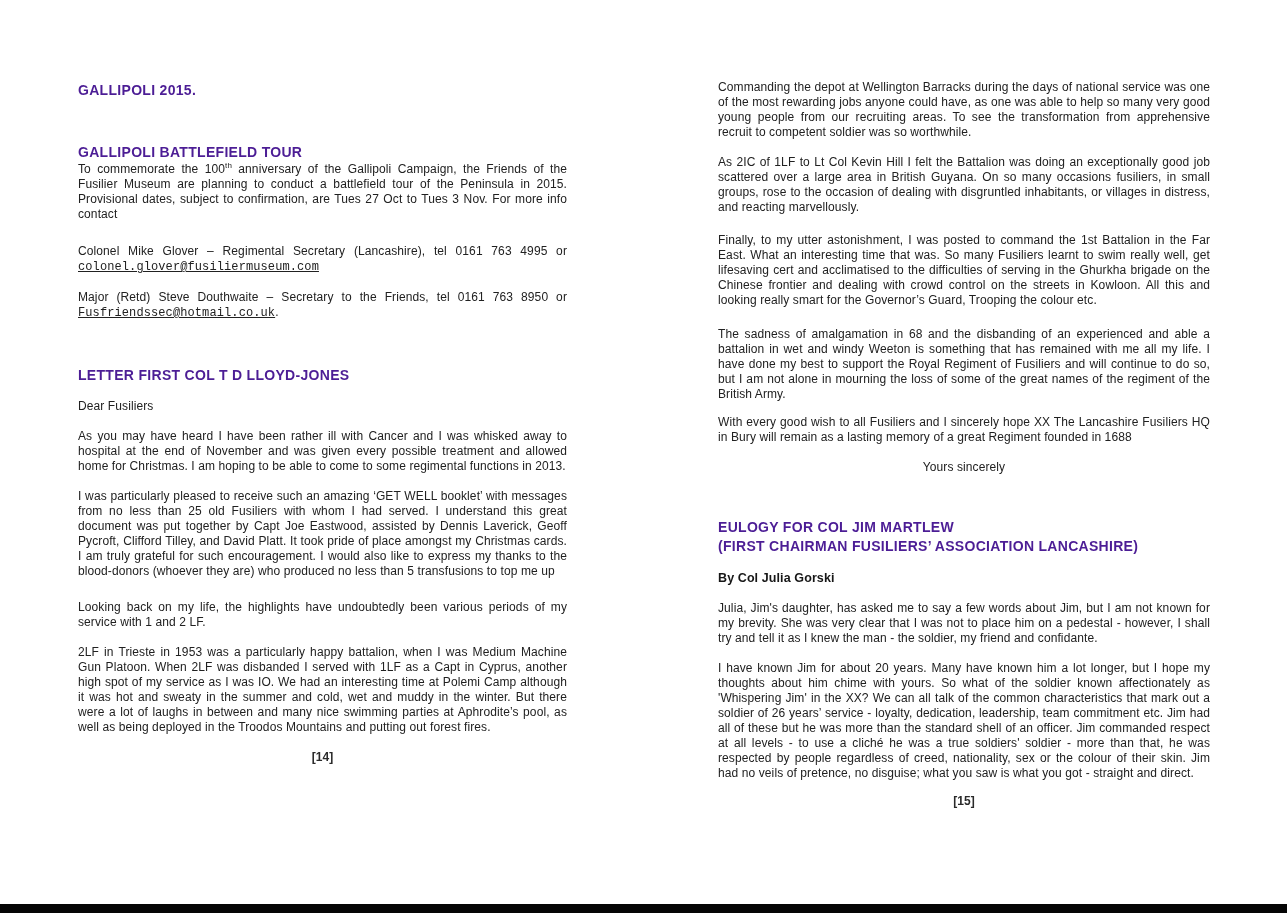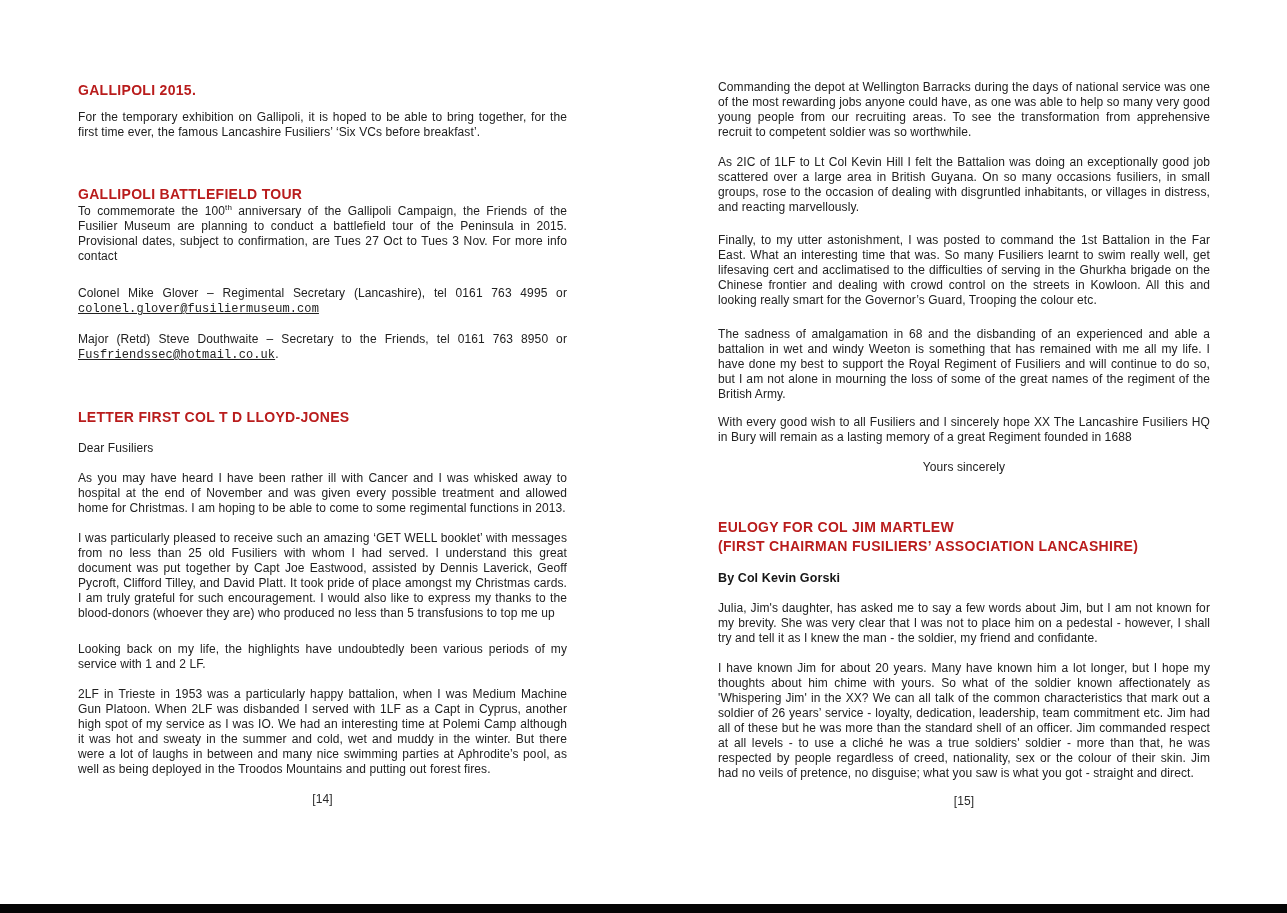--- a/index.html
+++ b/index.html
@@ -22,21 +22,21 @@
     line-height: 15px;
     text-align: justify;
     letter-spacing: 0.1px;
   }
   .col-left  { left: 78px;  top: 82px; width: 489px; }
   .col-right { left: 718px; top: 80px; width: 492px; }
   .page-col p { margin: 0; }
   .h-section {
     font-size: 14px;
     font-weight: bold;
-    color: #b91c1c;
+    color: #4c1d95;
     line-height: 16px;
     text-align: left;
     letter-spacing: 0.3px;
   }
   .h-multiline {
     white-space: pre-line;
     line-height: 19px;
   }
   .byline {
     font-weight: bold;
@@ -49,40 +49,40 @@
     font-family: Liberation Mono, monospace;
   }
   sup.ordinal {
     font-size: 8px;
     line-height: 0;
     vertical-align: super;
   }
   .pagenum {
     text-align: center;
     color: #2a2a2a;
+    font-weight: bold;
   }
   .bottom-bar {
     position: absolute;
     left: 0;
     top: 904px;
     width: 1287px;
     height: 9px;
     background: #050505;
   }
 </style>
 </head>
 <body>
 
 <div class="canvas">
 
   <div class="page-col col-left">
 
     <div class="h-section" style="margin-top:0">GALLIPOLI 2015.</div>
 
-    <p style="margin-top:12px">For the temporary exhibition on Gallipoli, it is hoped to be able to bring together, for the first time ever, the famous Lancashire Fusiliers’ ‘Six VCs before breakfast’.</p>
 
     <div class="h-section" style="margin-top:46px">GALLIPOLI BATTLEFIELD TOUR</div>
 
     <p style="margin-top:2px"><span>To commemorate the 100</span><sup class="ordinal">th</sup><span> anniversary of the Gallipoli Campaign, the Friends of the Fusilier Museum are planning to conduct a battlefield tour of the Peninsula in 2015. Provisional dates, subject to confirmation, are Tues 27 Oct to Tues 3 Nov.  For more info contact</span></p>
 
     <p style="margin-top:22px"><span>Colonel Mike Glover – Regimental Secretary (Lancashire), tel 0161 763 4995 or </span><span class="u">colonel.glover@fusiliermuseum.com</span></p>
 
     <p style="margin-top:15px"><span>Major (Retd) Steve Douthwaite – Secretary to the Friends, tel 0161 763 8950 or </span><span class="u">Fusfriendssec@hotmail.co.uk</span><span>.</span></p>
 
     <div class="h-section" style="margin-top:46px">LETTER FIRST COL T D LLOYD-JONES</div>
@@ -110,21 +110,21 @@
 
     <p style="margin-top:19px">The sadness of amalgamation in 68 and the disbanding of an experienced and able a battalion in wet and windy Weeton is something that has remained with me all my life.  I have done my best to support the Royal Regiment of Fusiliers and will continue to do so, but I am not alone in mourning the loss of some of the great names of the regiment of the British Army.</p>
 
     <p style="margin-top:13px">With every good wish to all Fusiliers and I sincerely hope XX The Lancashire Fusiliers HQ in Bury will remain as a lasting memory of a great Regiment founded in 1688</p>
 
     <p style="margin-top:15px; text-align:center">Yours sincerely</p>
 
     <div class="h-section h-multiline" style="margin-top:43px">EULOGY FOR COL JIM MARTLEW
 (FIRST CHAIRMAN FUSILIERS’ ASSOCIATION LANCASHIRE)</div>
 
-    <div class="byline" style="margin-top:15px">By Col Kevin Gorski</div>
+    <div class="byline" style="margin-top:15px">By Col Julia Gorski</div>
 
     <p style="margin-top:15px">Julia, Jim's daughter, has asked me to say a few words about Jim, but I am not known for my brevity.  She was very clear that I was not to place him on a pedestal - however, I shall try and tell it as I knew the man - the soldier, my friend and confidante.</p>
 
     <p style="margin-top:15px">I have known Jim for about 20 years.  Many have known him a lot longer, but I hope my thoughts about him chime with yours.  So what of the soldier known affectionately as 'Whispering Jim' in the XX?  We can all talk of the common characteristics that mark out a soldier of 26 years’ service - loyalty, dedication, leadership, team commitment etc.  Jim had all of these but he was more than the standard shell of an officer.  Jim commanded respect at all levels - to use a cliché he was a true soldiers' soldier - more than that, he was respected by people regardless of creed, nationality, sex or the colour of their skin.  Jim had no veils of pretence, no disguise; what you saw is what you got - straight and direct.</p>
 
     <p class="pagenum" style="margin-top:13px">[15]</p>
   </div>
 
   <div class="bottom-bar"></div>
 </div>

